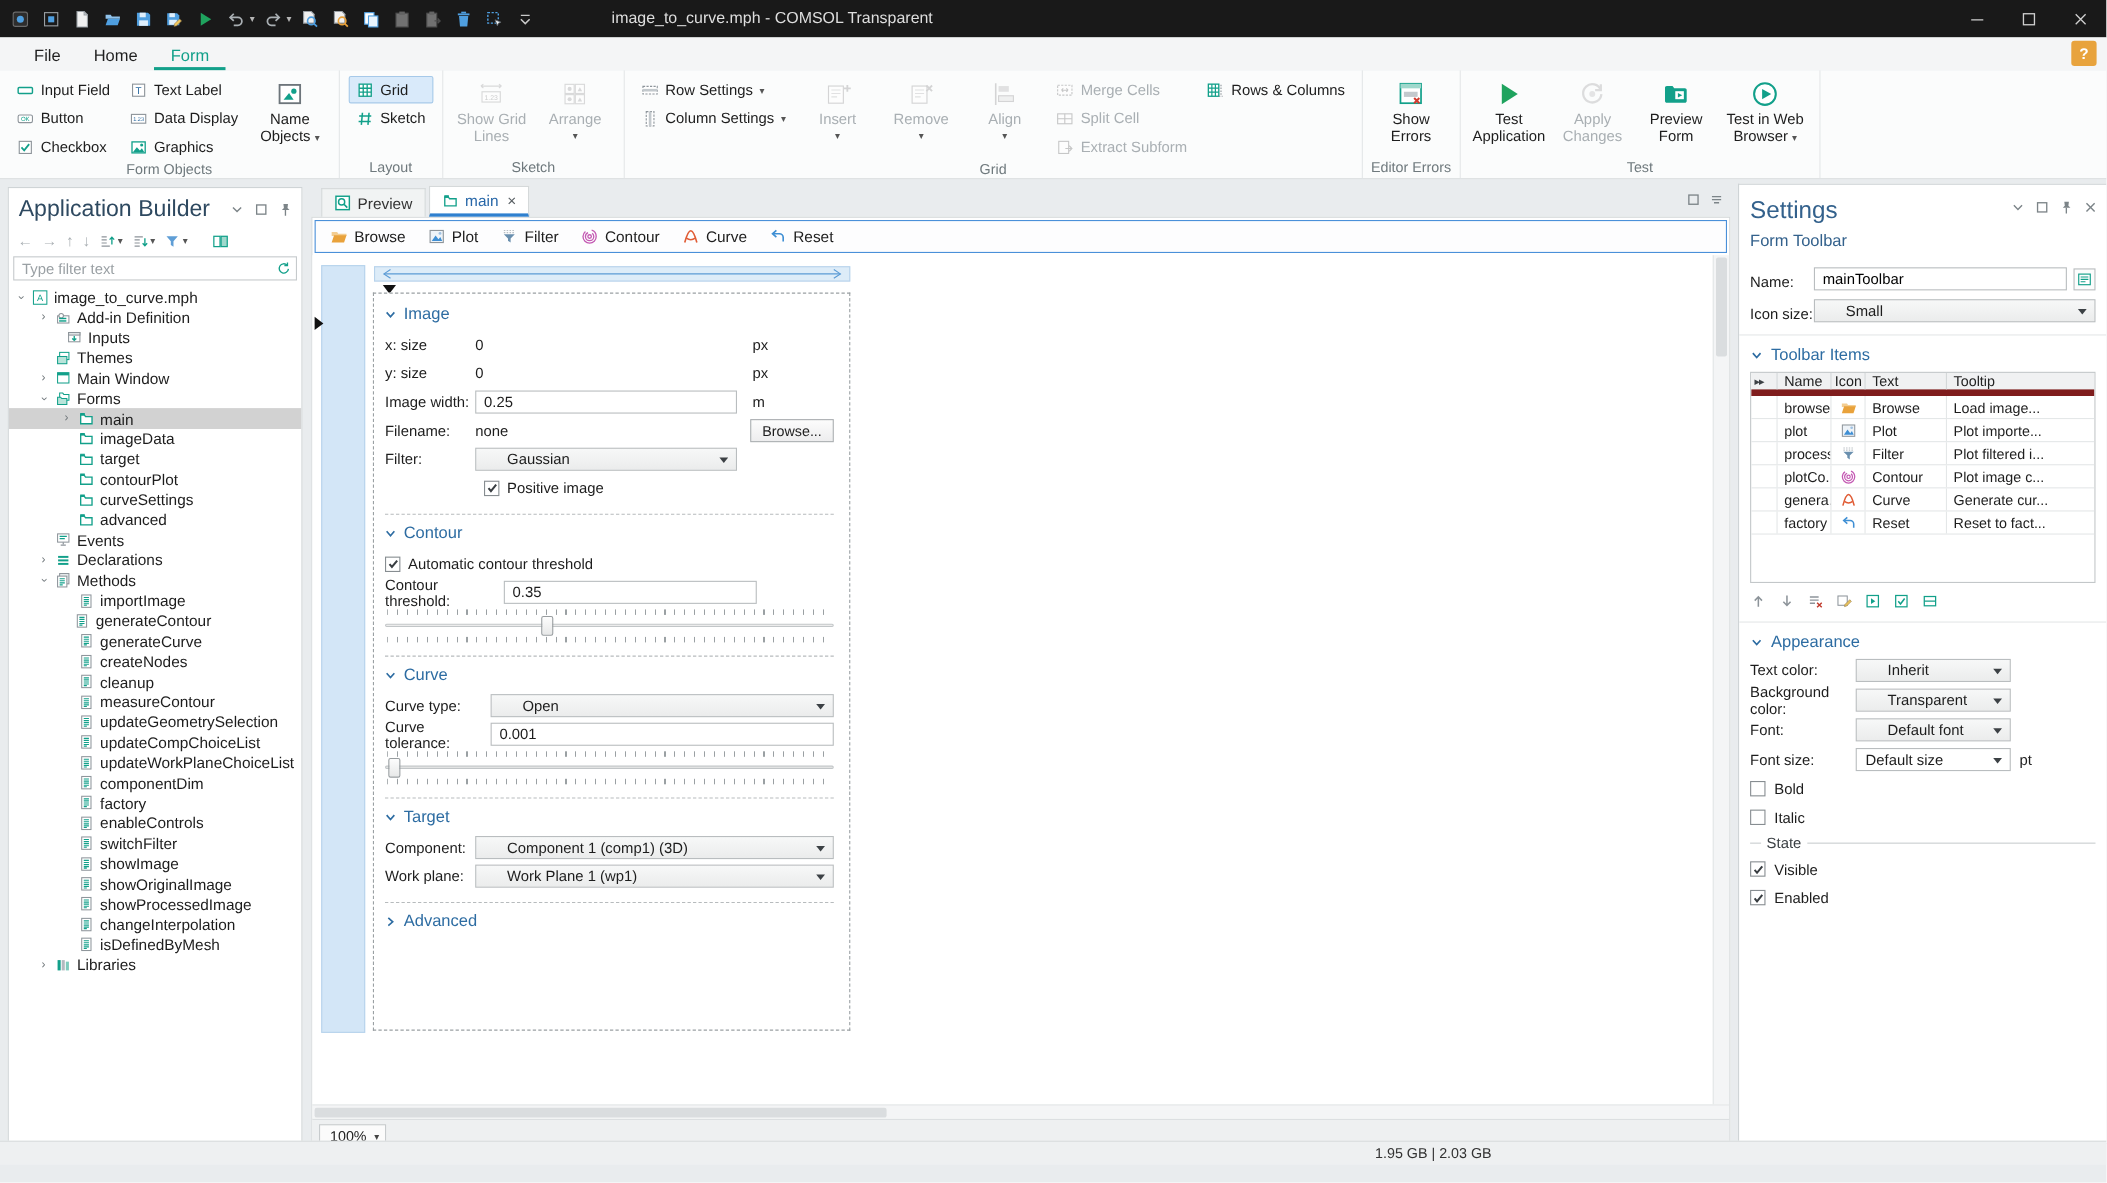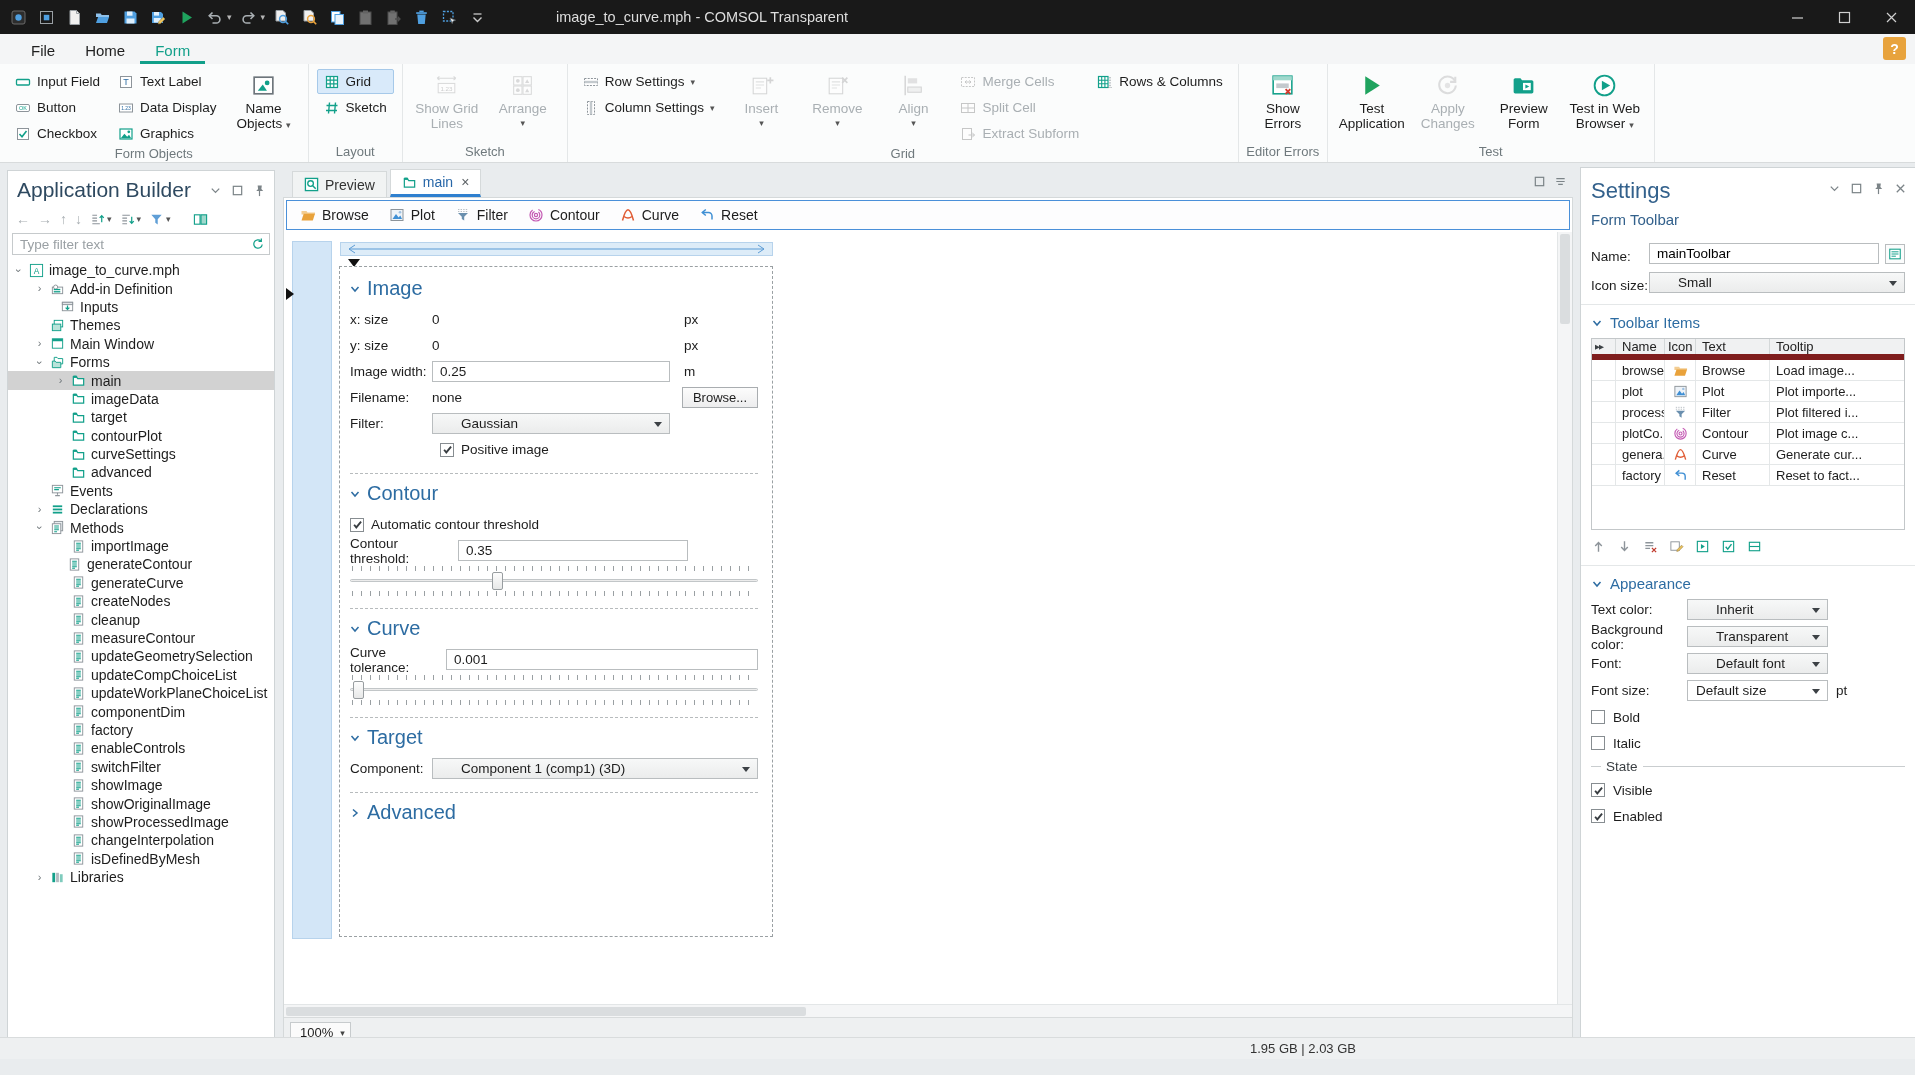--- a/index.html
+++ b/index.html
@@ -81,21 +81,21 @@
 .zoomctl{display:flex;align-items:center;height:21px;border:1px solid #c7cbcd;background:#fbfbfb;font-size:13px;padding:0 5px 0 9px;gap:7px}
 .zoomctl .tiny-caret{color:#444}
 
 .col-band{position:absolute;left:8px;top:9px;width:40px;height:698px;background:#d3e6f7;border:1px solid #b7d3ec}
 .row-band{position:absolute;left:56px;top:10px;width:433px;height:14px;background:#ddecf8;border:1px solid #b7d3ec}
 .tri-down{position:absolute;left:64px;top:27px;width:0;height:0;border-left:6px solid transparent;border-right:6px solid transparent;border-top:8px solid #111}
 .tri-right{position:absolute;left:2px;top:56px;width:0;height:0;border-top:6px solid transparent;border-bottom:6px solid transparent;border-left:8px solid #111}
 .form{position:absolute;left:55px;top:34px;width:434px;height:671px;border:1px dashed #9aa0a3;background:#fff;padding:2px 14px 0 10px}
 .fsec{padding:5px 0 8px}
 .fsec+.fsec{border-top:1px dashed #b7bbbd}
-.fsec-head{display:flex;align-items:center;gap:7px;color:#2d6ca2;font-size:20px;margin:3px 0 9px}
+.fsec-head{display:flex;align-items:center;gap:7px;color:#2d6ca2;font-size:15px;margin:3px 0 9px}
 .fsec-head .ric svg{width:10px;height:10px}
 .frow{display:flex;align-items:center;height:21px;margin-bottom:5px;font-size:13.5px}
 .flabel{width:82px;flex:none}
 .fstatic{width:238px}
 .funit{margin-left:14px;color:#1d1d1d}
 .tf{height:21px;background:#fff;border:1px solid #b9bdbf;display:flex;align-items:center;padding-left:7px;font-size:13.5px}
 .dd{height:21px;background:linear-gradient(#f7f8f8,#ebecec);border:1px solid #b9bdbf;display:flex;align-items:center;padding-left:28px;position:relative;font-size:13.5px;white-space:nowrap;overflow:hidden}
 .dd::after{content:'';position:absolute;right:7px;top:8px;border:4px solid transparent;border-top:5px solid #3c4145}
 .w1{width:238px}.w2{width:326px}
 .fbtn{margin-left:auto;width:76px;height:21px;background:linear-gradient(#fcfcfc,#ededee);border:1px solid #a9adb0;display:flex;align-items:center;justify-content:center;font-size:13px}
@@ -1231,20 +1231,24 @@
           <div class="fsec">
             <div class="fsec-head">
                 <span class="ric">
                   <svg viewBox="0 0 10 10">
                     <path d="M1.5 3l3.5 4 3.5-4" fill="none" stroke="#2d6ca2" stroke-width="1.5"></path>
                   </svg>
                 </span>
                 <span>Curve</span>
               </div>
             <div class="frow">
+                <span class="flabel" style="width:96px">Curve type:</span>
+                <span class="dd w2">Open</span>
+              </div>
+            <div class="frow">
                 <span class="flabel" style="width:96px">Curve tolerance:</span>
                 <span class="tf w2">0.001</span>
               </div>
             <div class="slider">
                 <div class="ticks top"></div>
                 <div class="track"></div>
                 <div class="thumb" style="left: calc(2% - 5px);"></div>
                 <div class="ticks bot"></div>
               </div>
           </div>
@@ -1255,20 +1259,24 @@
                   <svg viewBox="0 0 10 10">
                     <path d="M1.5 3l3.5 4 3.5-4" fill="none" stroke="#2d6ca2" stroke-width="1.5"></path>
                   </svg>
                 </span>
                 <span>Target</span>
               </div>
             <div class="frow">
                 <span class="flabel">Component:</span>
                 <span class="dd w2">Component 1 (comp1) (3D)</span>
               </div>
+            <div class="frow">
+                <span class="flabel">Work plane:</span>
+                <span class="dd w2">Work Plane 1 (wp1)</span>
+              </div>
           </div>
 
           <div class="fsec">
             <div class="fsec-head">
                 <span class="ric">
                   <svg viewBox="0 0 10 10">
                     <path d="M3 1.5l4 3.5-4 3.5" fill="none" stroke="#2d6ca2" stroke-width="1.5"></path>
                   </svg>
                 </span>
                 <span>Advanced</span>

